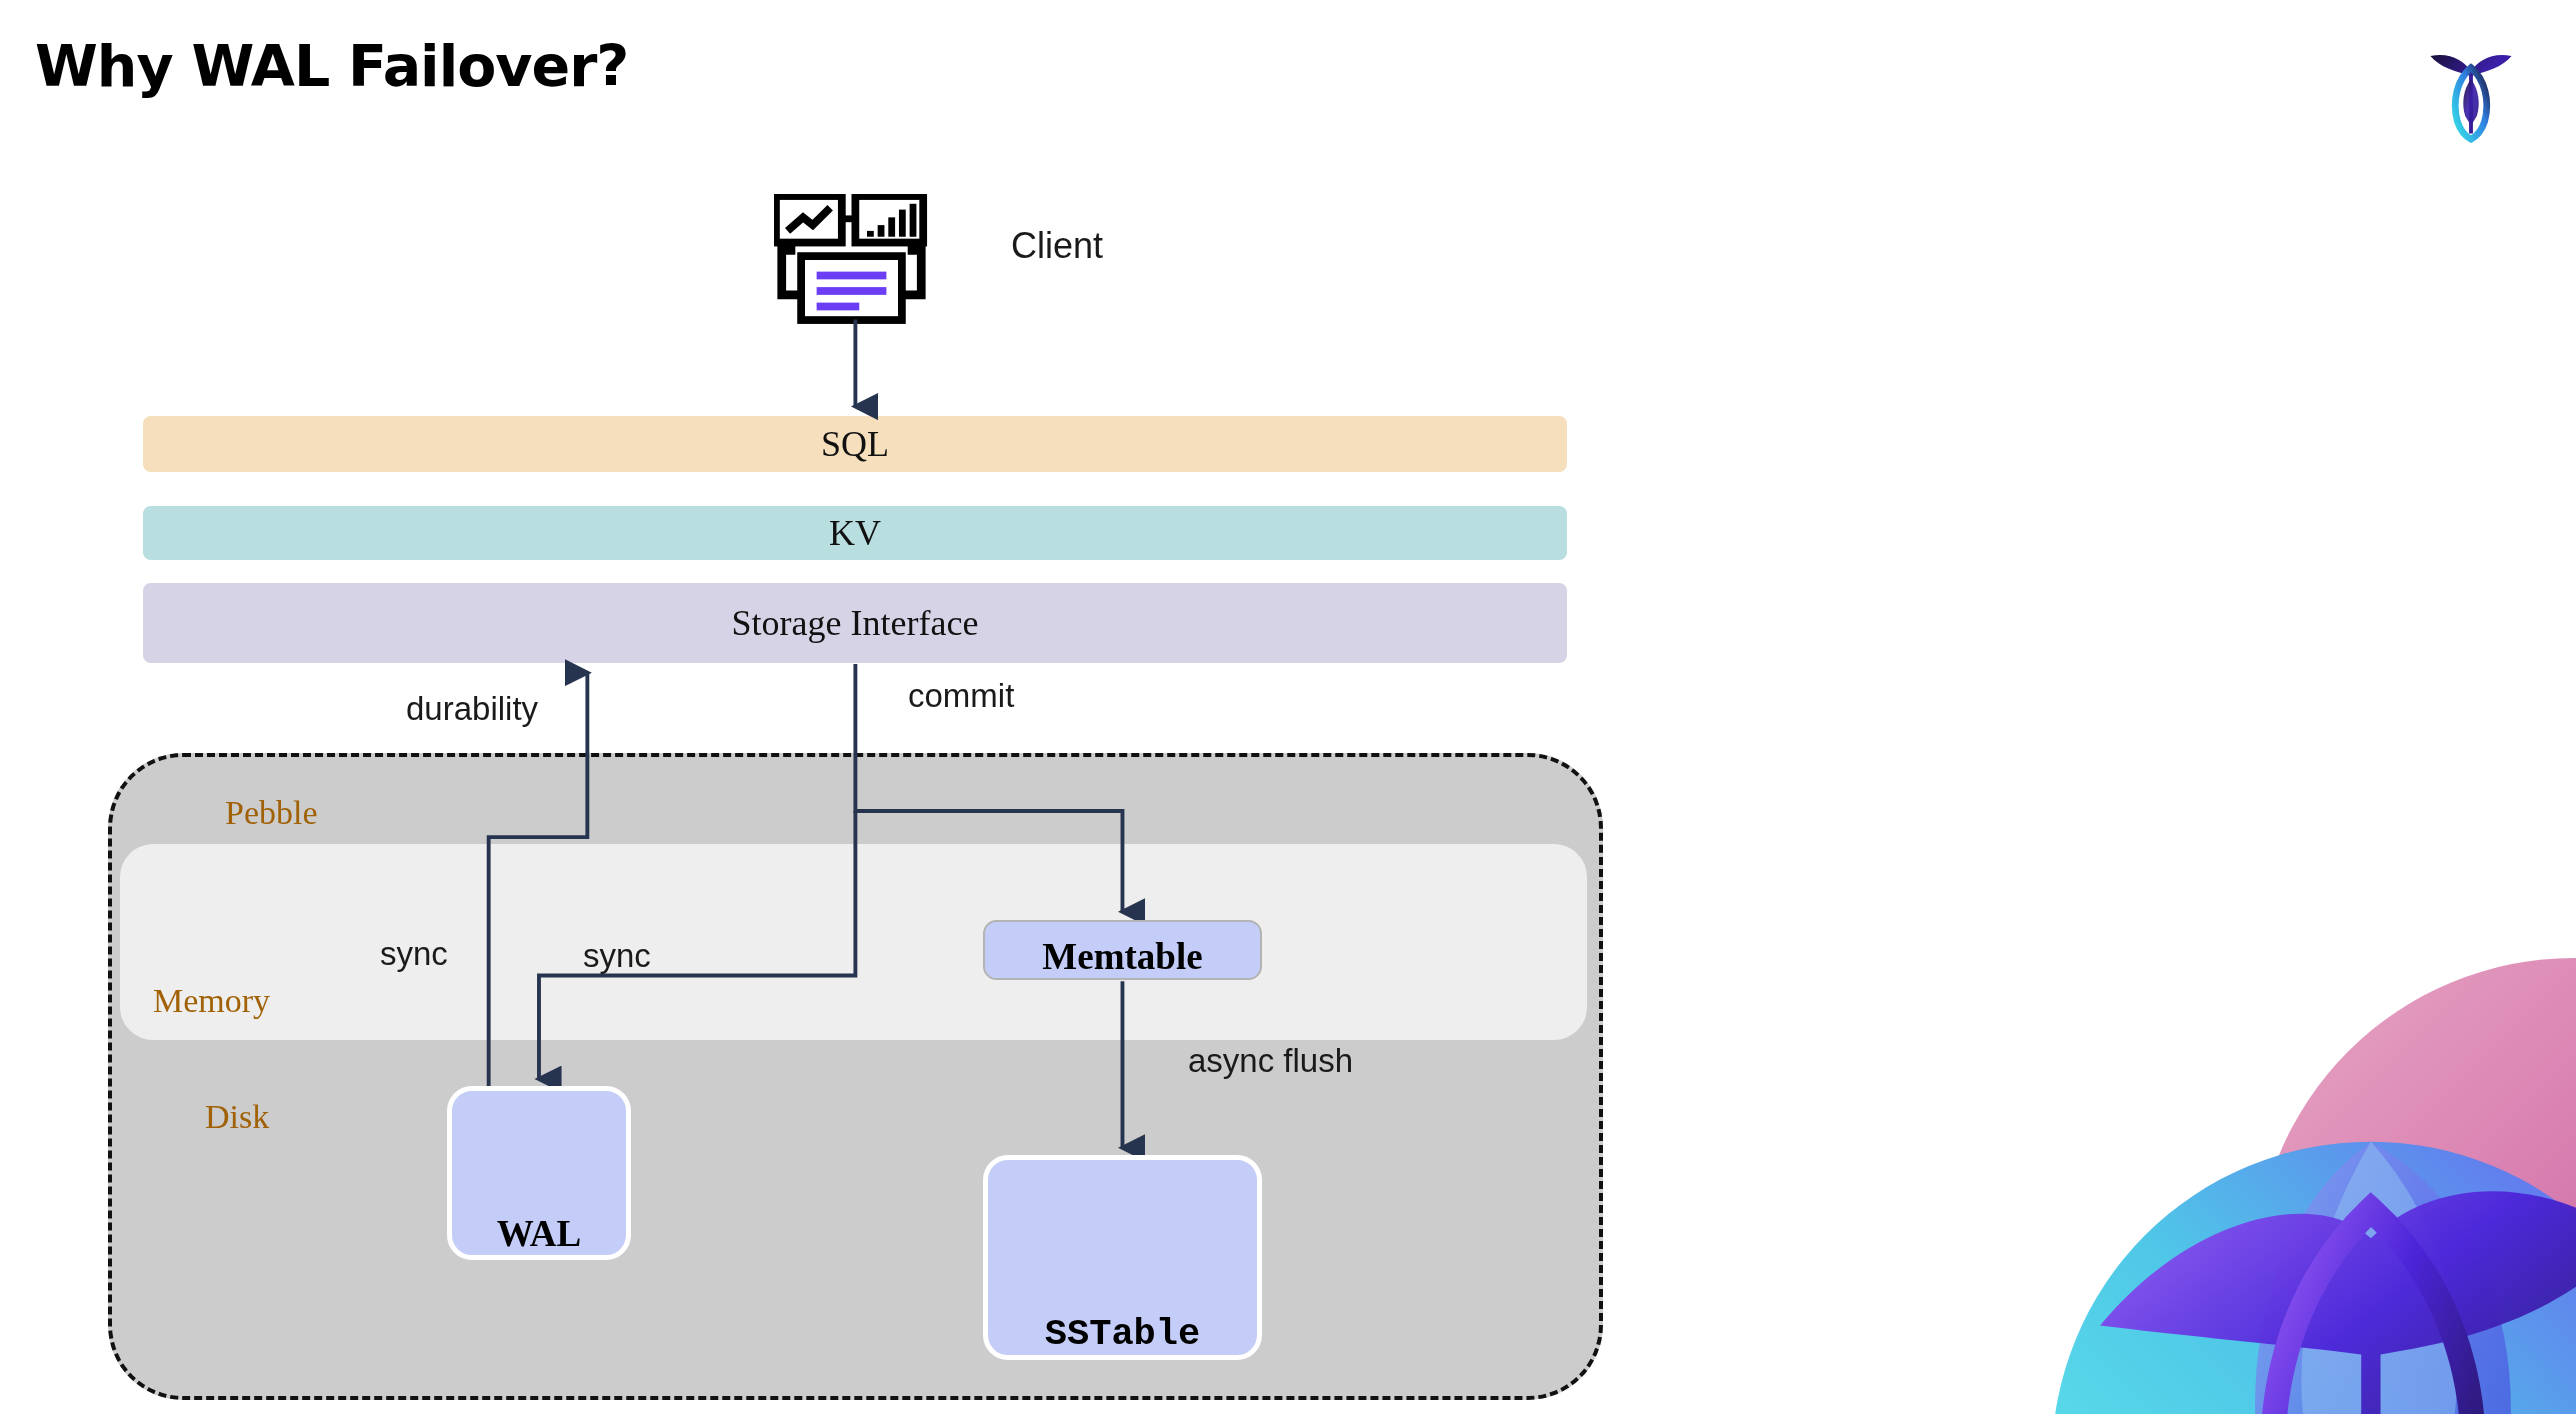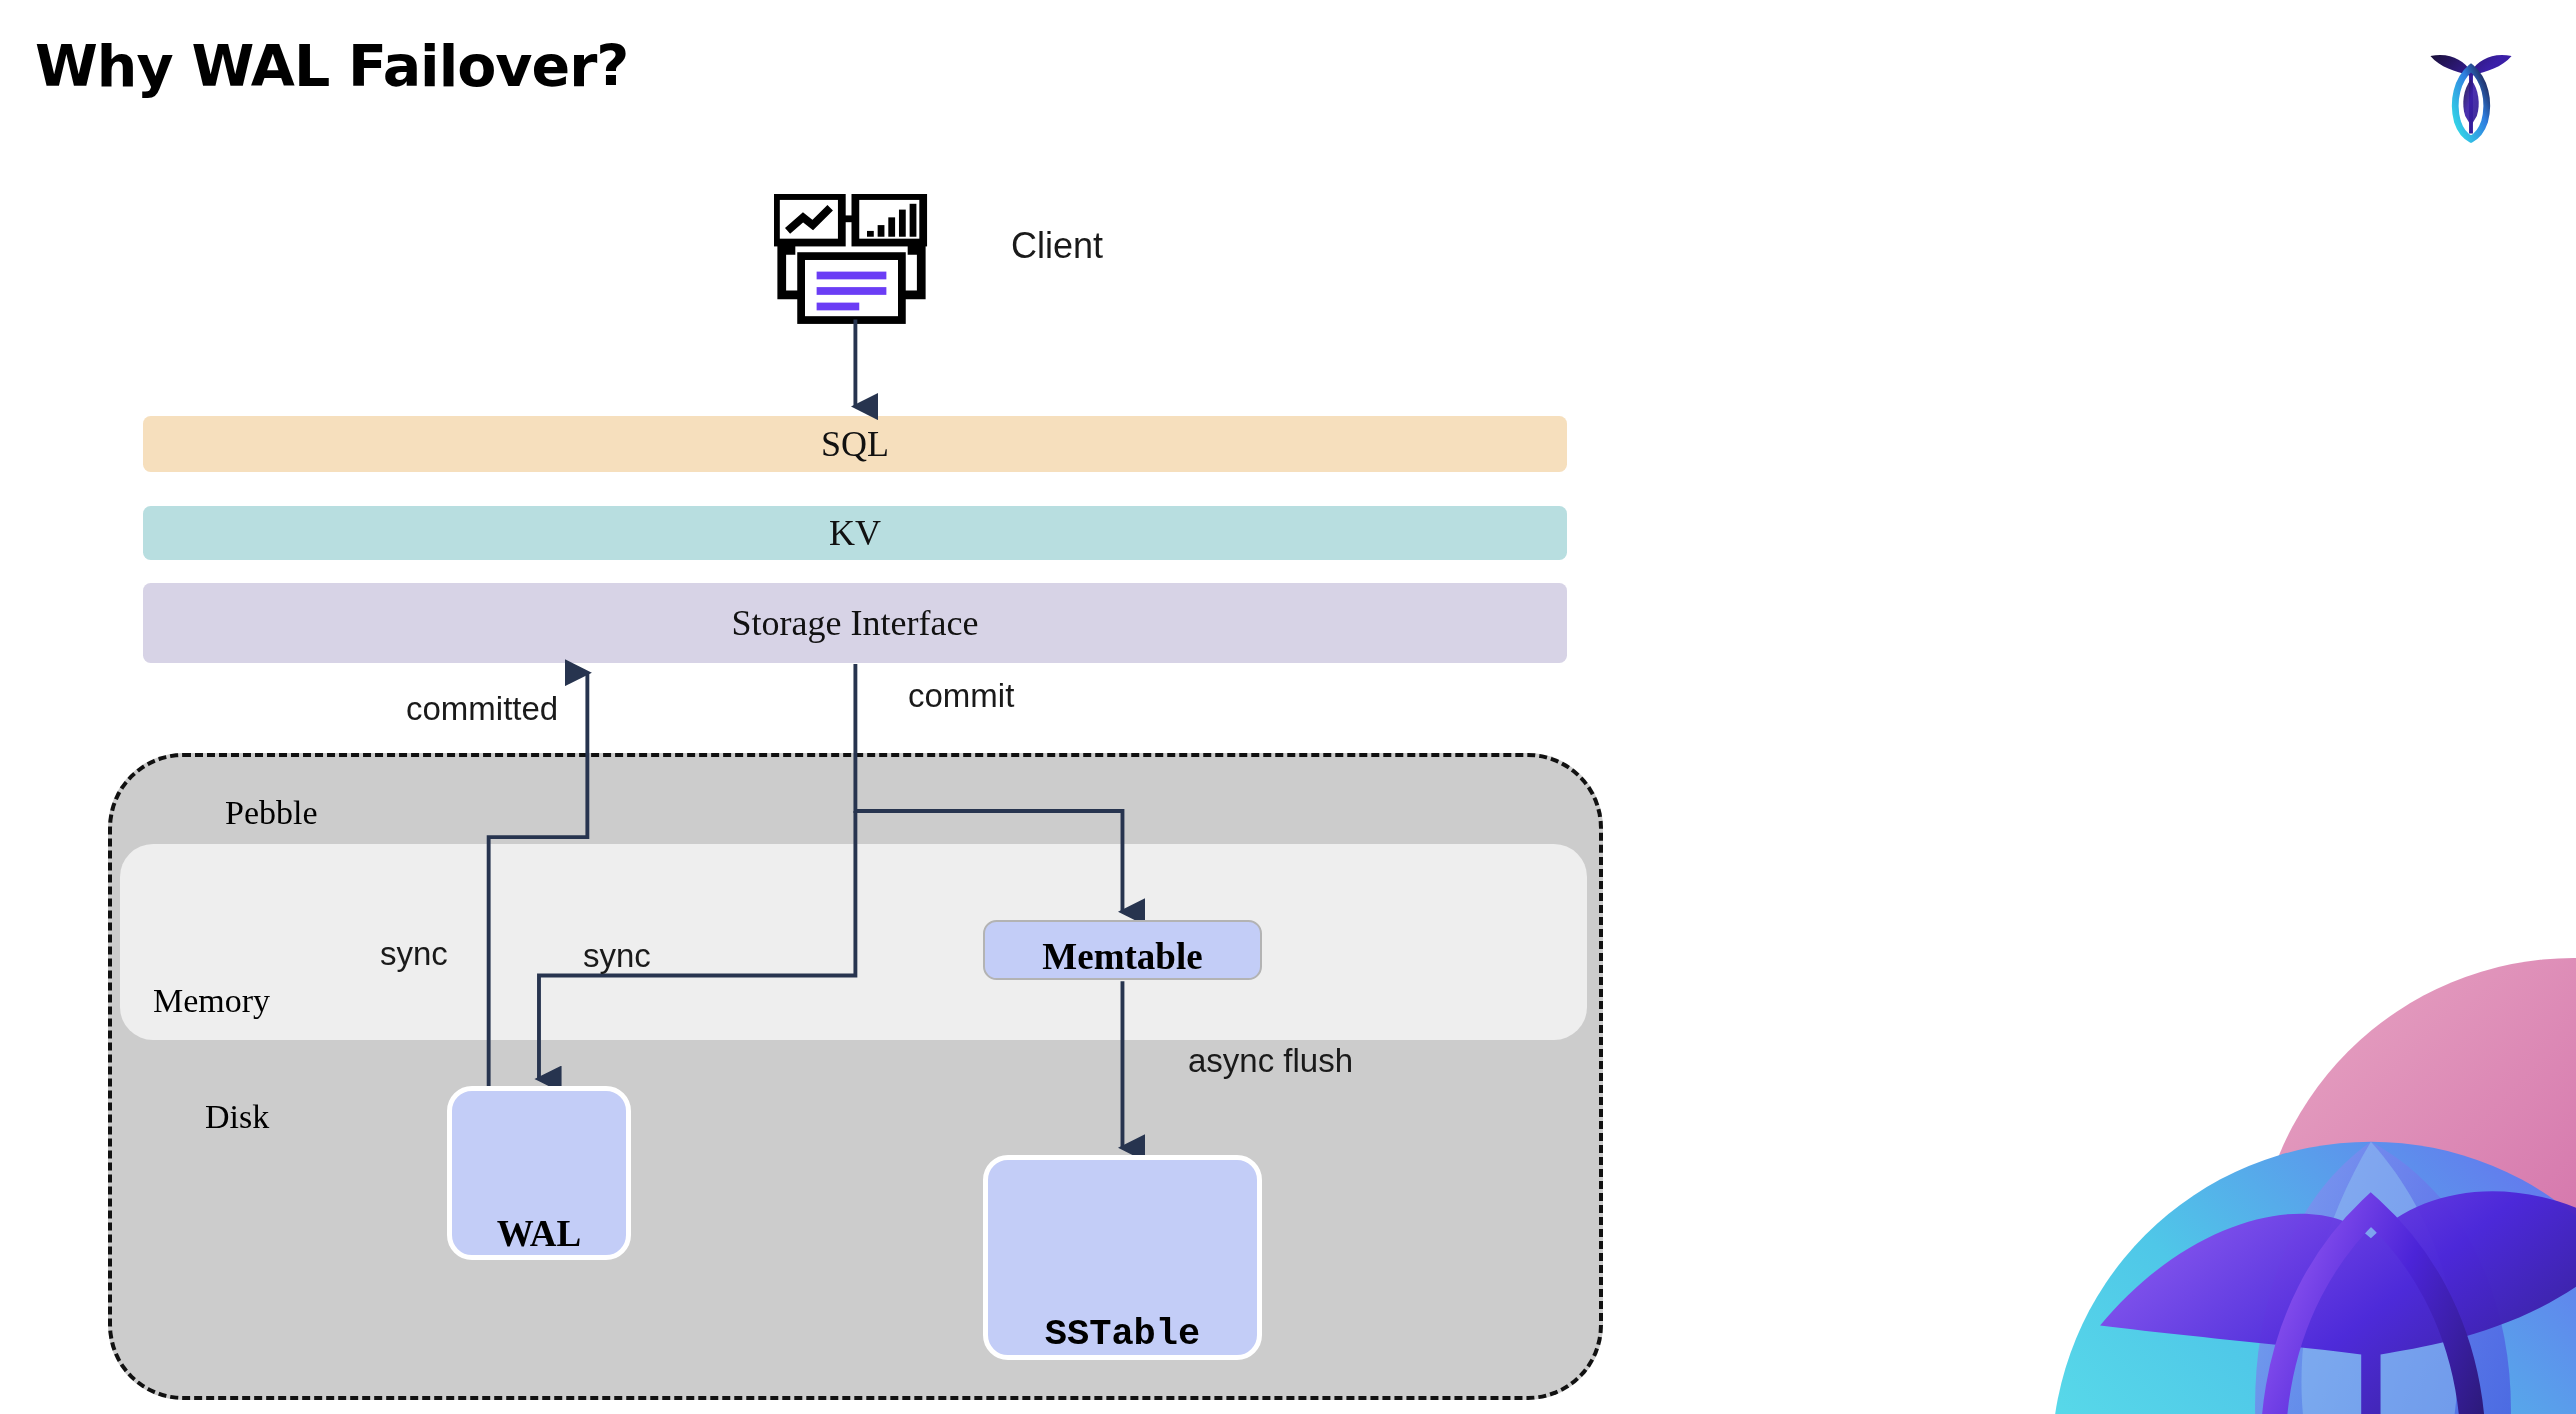--- a/index.html
+++ b/index.html
@@ -44,21 +44,21 @@
     background:#cccccc;border:4.8px dashed #111111;
     border-radius:75px;box-sizing:border-box;
   }
   #memory-box{
     position:absolute;left:120px;top:844px;width:1467px;height:196px;
     background:#eeeeee;border-radius:33px;
   }
 
   .zone-label{
     position:absolute;font-family:"Liberation Serif",serif;
-    font-size:34px;color:#000000;white-space:nowrap;
+    font-size:34px;color:#a16207;white-space:nowrap;
   }
   #label-pebble{left:225px;top:794px;}
   #label-memory{left:153px;top:982px;}
   #label-disk{left:205px;top:1098px;}
 
   
   .node{
     position:absolute;background:#c3cdf7;
     display:flex;align-items:flex-end;justify-content:center;
     font-family:"Liberation Serif",serif;font-weight:bold;
@@ -231,21 +231,21 @@
     <div class="node" id="node-memtable">
       <span>Memtable</span>
     </div>
     <div class="node" id="node-wal">
       <span>WAL</span>
     </div>
     <div class="node" id="node-sstable">
       <span>SSTable</span>
     </div>
 
-    <div class="edge-label" id="edge-committed">committed</div>
+    <div class="edge-label" id="edge-committed">durability</div>
     <div class="edge-label" id="edge-commit">commit</div>
     <div class="edge-label" id="edge-sync-1">sync</div>
     <div class="edge-label" id="edge-sync-2">sync</div>
     <div class="edge-label" id="edge-asyncflush">async flush</div>
   </div>
 
 
 </div>
 
 

